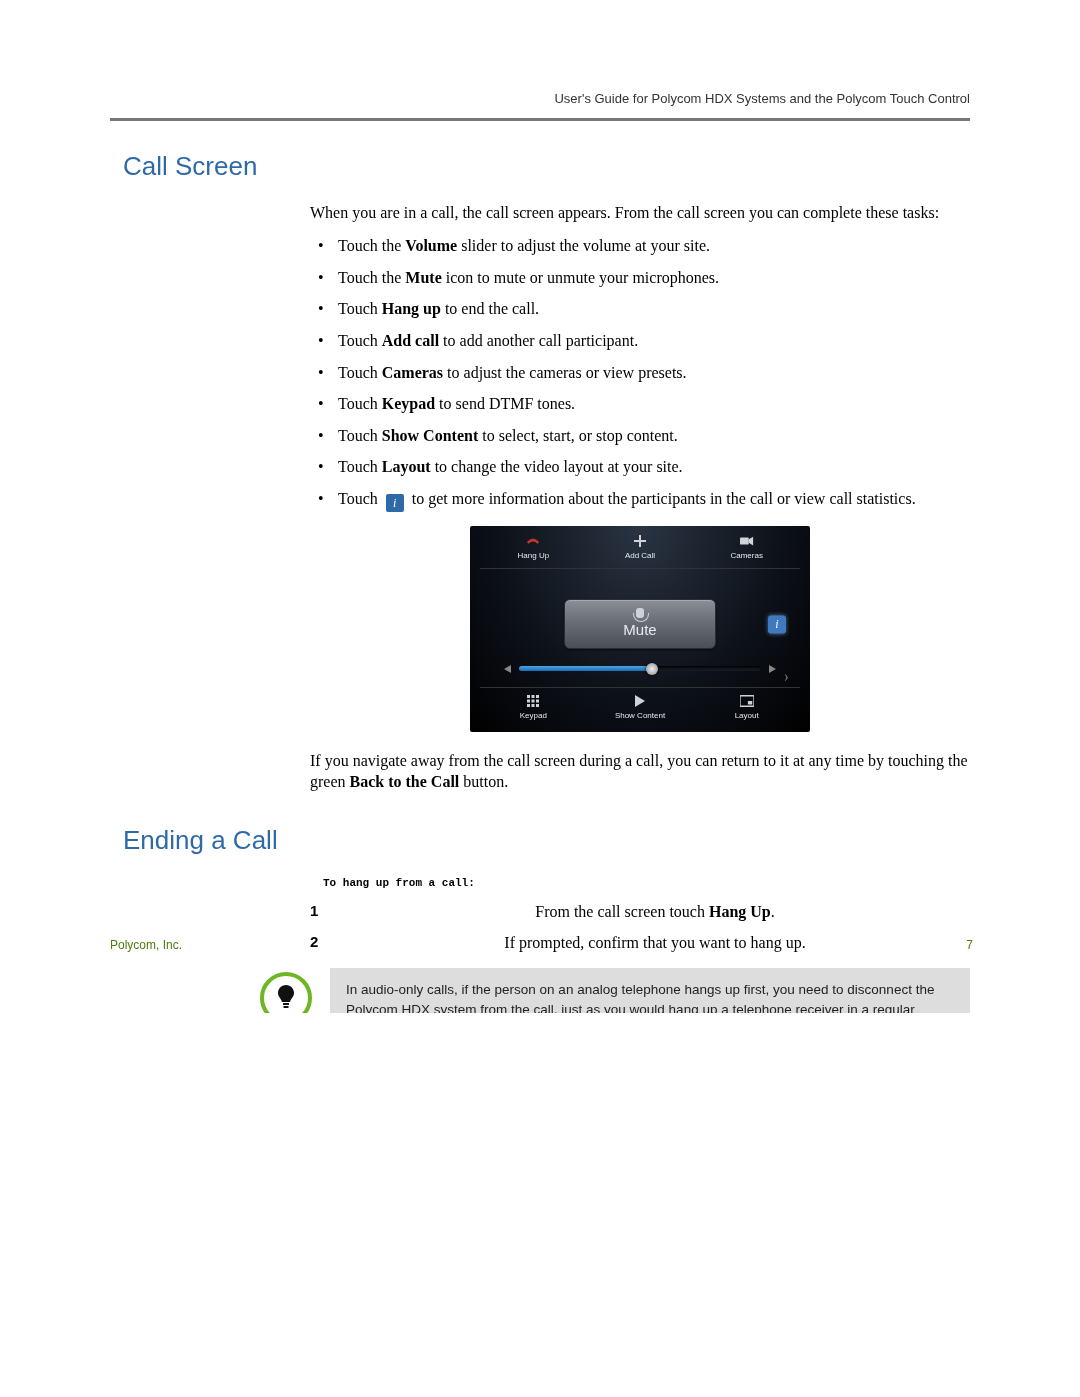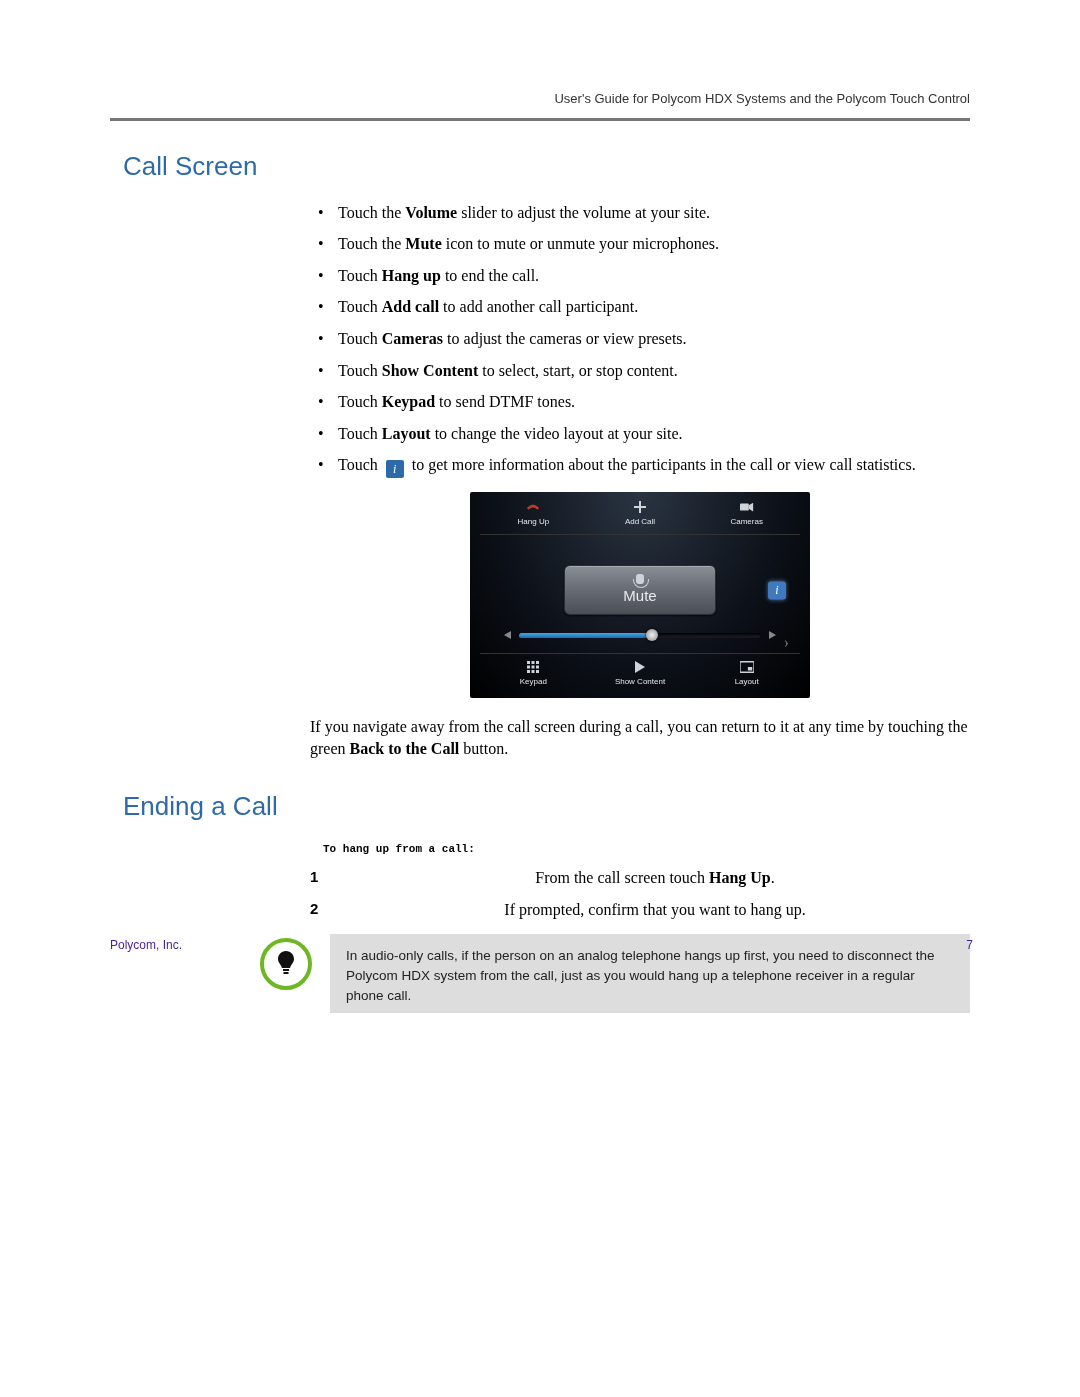--- a/index.html
+++ b/index.html
@@ -267,58 +267,59 @@
 
   .footer {
     position: absolute;
     left: 110px;
     right: 107px;
     bottom: 60px;
     display: flex;
     justify-content: space-between;
     font-family: Futura, "Century Gothic", Arial, sans-serif;
     font-size: 12px;
-    color: #4c1d95;
+    color: #4d7c0f;
   }
 </style>
 </head>
 <body>
 
 <div class="page">
 
   <div class="running-head">User's Guide for Polycom HDX Systems and the Polycom Touch Control</div>
   <div class="rule"></div>
 
   <div class="content">
 
     <h2 class="section">Call Screen</h2>
 
     <div class="indent">
+      <p class="para">When you are in a call, the call screen appears. From the call screen you can complete these tasks:</p>
 
       <ul class="bullets">
         <li>
           <span>Touch the </span><strong>Volume</strong><span> slider to adjust the volume at your site.</span>
         </li>
         <li>
           <span>Touch the </span><strong>Mute</strong><span> icon to mute or unmute your microphones.</span>
         </li>
         <li>
           <span>Touch </span><strong>Hang up</strong><span> to end the call.</span>
         </li>
         <li>
           <span>Touch </span><strong>Add call</strong><span> to add another call participant.</span>
         </li>
         <li>
           <span>Touch </span><strong>Cameras</strong><span> to adjust the cameras or view presets.</span>
         </li>
         <li>
+          <span>Touch </span><strong>Keypad</strong><span> to send DTMF tones.</span>
+        </li>
+        <li>
           <span>Touch </span><strong>Show Content</strong><span> to select, start, or stop content.</span>
-        </li>
-        <li>
-          <span>Touch </span><strong>Keypad</strong><span> to send DTMF tones.</span>
         </li>
         <li>
           <span>Touch </span><strong>Layout</strong><span> to change the video layout at your site.</span>
         </li>
         <li>
           <span>Touch </span><span class="info-chip">i</span><span> to get more information about the participants in the call or view call statistics.</span>
         </li>
       </ul>
 
       <div class="device">

